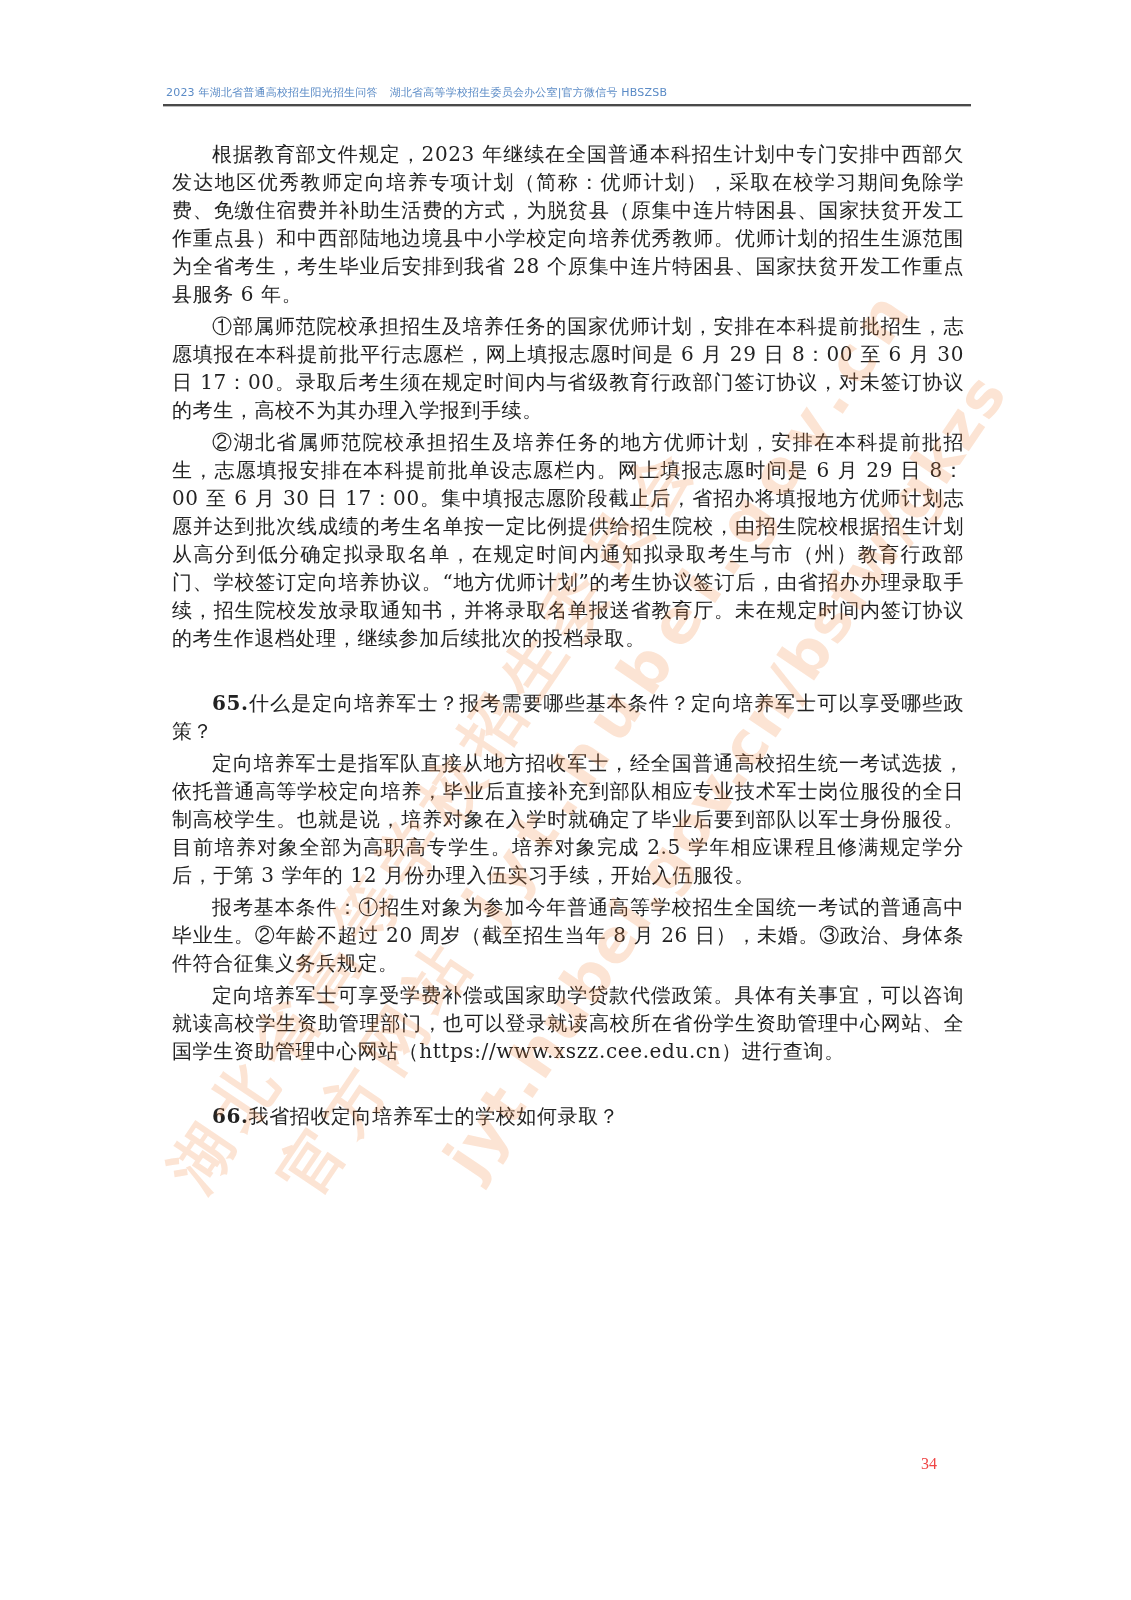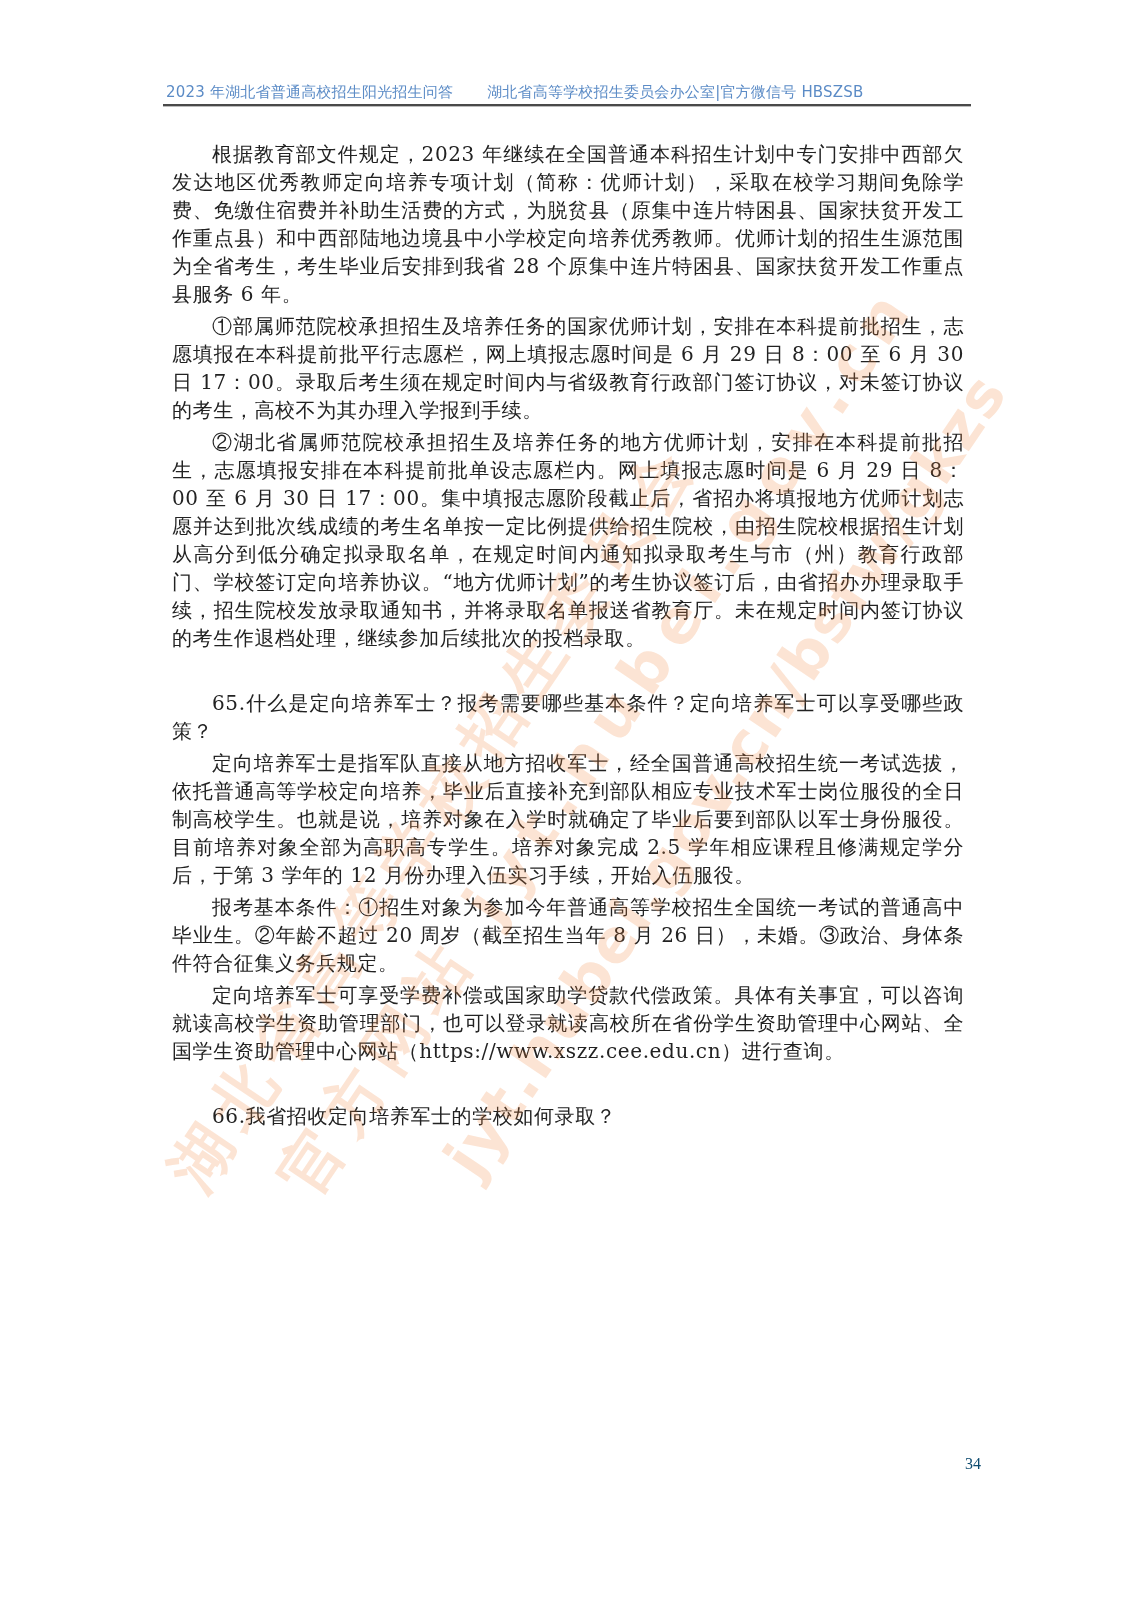--- a/index.html
+++ b/index.html
@@ -20,28 +20,28 @@
       left: 0; top: 0;
       width: 1131px; height: 1600px;
     }
     .header {
       position: absolute;
       left: 166px;
       top: 80px;
       width: 800px;
       height: 24px;
       font-family: "DejaVu Sans", "Liberation Sans", sans-serif;
-      font-size: 15px;
+      font-size: 11px;
       color: #5b8bc6;
       white-space: nowrap;
       display: flex;
       align-items: center;
     }
     .header .hl { letter-spacing: 0.2px; }
-    .header .hr { margin-left: 34px; letter-spacing: 0.2px; }
+    .header .hr { margin-left: 12px; letter-spacing: 0.2px; }
     .header-rule {
       position: absolute;
       left: 163px;
       top: 104px;
       width: 808px;
       height: 2px;
       background: #4a4a4a;
       box-shadow: 0 1px 0 #bcbcbc;
     }
     .body-text {
@@ -54,30 +54,29 @@
       margin: 4px;
       font-size: 20px;
       line-height: 28px;
       text-align: justify;
       text-indent: 2em;
       letter-spacing: 0.6px;
     }
     .para.q {
       font-weight: normal;
     }
-    .para.q .num { font-weight: normal; }
+    .para.q .num { font-weight: bold; }
     .gap { height: 29px; }
     .page-number {
       position: absolute;
       left: 921px;
       top: 1455px;
       font-family: "Liberation Serif", serif;
       font-size: 16px;
-      color: #0c4a6e;
-      margin-left: 44px;
+      color: #ef4444;
     }
     .watermark {
       position: absolute;
       left: 0; top: 0;
       width: 1131px; height: 1600px;
       pointer-events: none;
       overflow: hidden;
     }
     .wm-line {
       position: absolute;

